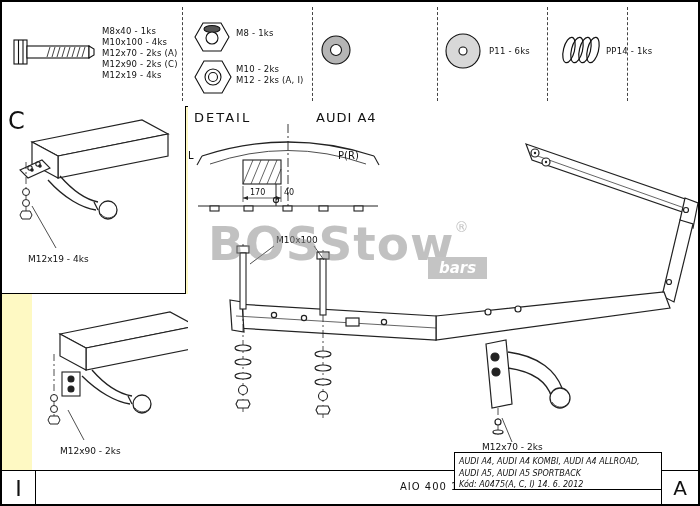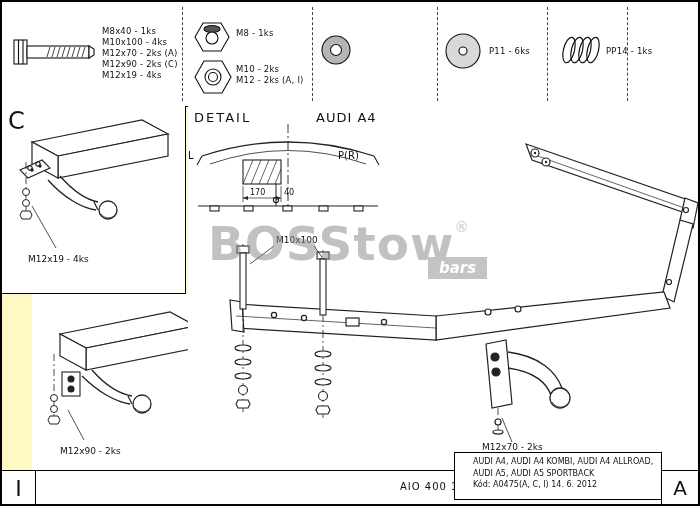--- a/index.html
+++ b/index.html
@@ -28,22 +28,22 @@
   .watermark sup{font-size:14px;vertical-align:28px;}
   .watermark .bars{position:absolute;left:214px;top:41px;background:#8f8f8f;color:#fff;
     font-size:15px;font-weight:bold;font-style:italic;padding:2px 11px;margin-left:6px;}
   
   .footer{position:absolute;left:0;top:468px;width:696px;height:34px;border-top:1.5px solid #000;background:#fff;}
   .cell-i{position:absolute;left:0;top:0;width:33px;height:34px;border-right:1.5px solid #000;
     display:flex;align-items:center;justify-content:center;font-size:22px;}
   .code{position:absolute;left:398px;top:10px;font-size:10px;letter-spacing:1px;}
   .cell-a{position:absolute;right:0;top:0;width:36px;height:34px;border-left:1.5px solid #000;
     display:flex;align-items:center;justify-content:center;font-size:20px;}
-  .vehicle-box{position:absolute;left:452px;top:450px;width:208px;height:48px;border:1.2px solid #000;
-    background:#fff;z-index:6;box-sizing:border-box;padding:3px 18px;font-size:8px;line-height:1.45;white-space:nowrap;}
+  .vehicle-box{position:absolute;left:452px;top:450px;width:208px;height:38px;border:1.2px solid #000;
+    background:#fff;z-index:6;box-sizing:border-box;padding:3px 4px;font-size:8px;line-height:1.45;white-space:nowrap;font-style:italic;}
 </style>
 </head>
 <body>
 
 <div id="sheet">
 
   <div class="strip">
 
     <svg class="icon" style="left:10px;top:26px" width="92" height="48" viewBox="0 0 92 48">
       <g stroke="#111" fill="#fff" stroke-width="1.1">

